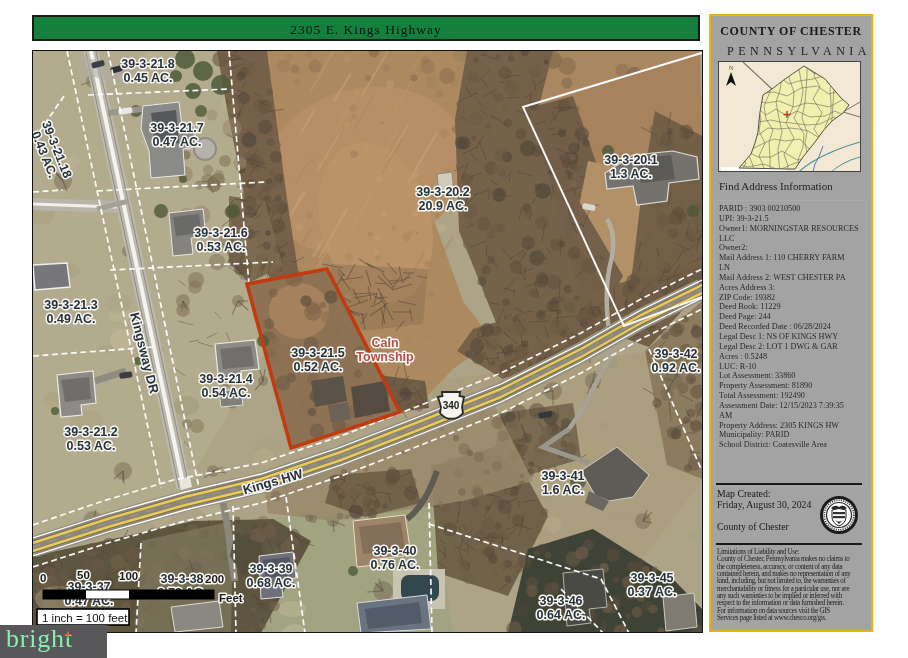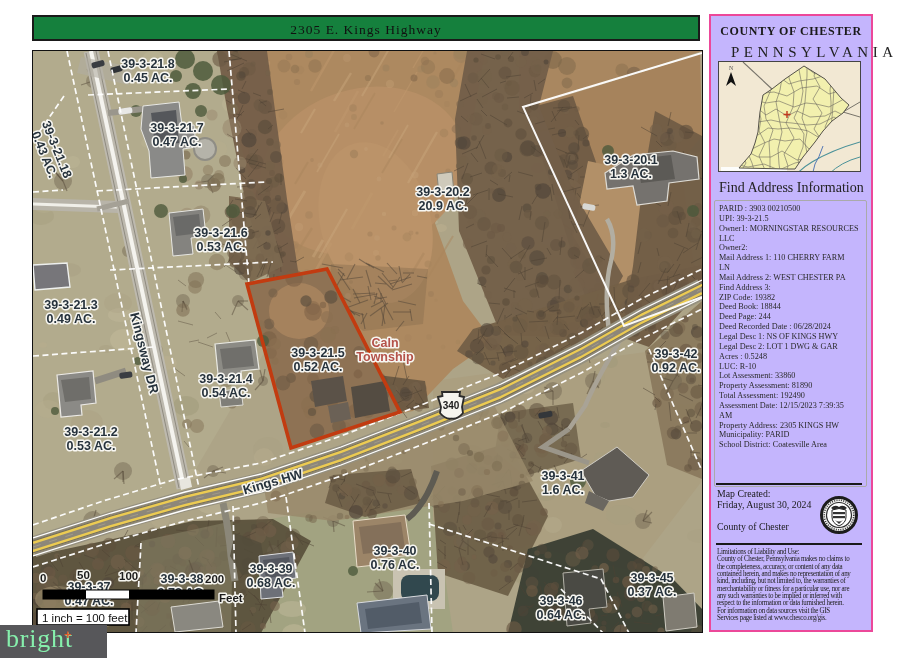--- a/index.html
+++ b/index.html
@@ -2057,25 +2057,25 @@
           <text x="172" y="532" paint-order="stroke" stroke="#f5f4ee" stroke-width="3" stroke-linejoin="round">200</text>
           <text x="186" y="551" paint-order="stroke" stroke="#f5f4ee" stroke-width="3" stroke-linejoin="round">Feet</text>
         </g>
         <rect x="10" y="539" width="171" height="9" fill="#ffffff" stroke="#000" stroke-width="1"></rect>
         <rect x="10" y="539" width="43" height="9" fill="#000"></rect>
         <rect x="96" y="539" width="85" height="9" fill="#000"></rect>
         <rect x="4" y="558" width="92" height="16" fill="#ffffff" stroke="#000" stroke-width="1.6"></rect>
         <text x="9" y="570.5" font-family="Liberation Sans, sans-serif" font-size="11.5" fill="#111">1 inch = 100 feet</text>
       </svg></div>
 
-<div class="abs" style="left:709px;top:14px;width:160px;height:614px;border:2px solid #ec4899;background:#c4b5fd;">
+<div class="abs" style="left:709px;top:14px;width:160px;height:614px;border:2px solid #eab308;background:#a3a3a3;">
 
   <div class="abs" style="left:0;top:8px;width:160px;text-align:center;font-size:12px;font-weight:bold;letter-spacing:0.6px;color:#1a1a1a;white-space:nowrap;">COUNTY OF CHESTER</div>
 
-  <div class="abs" style="left:0;top:28px;width:160px;text-align:center;font-size:15px;letter-spacing:4.5px;color:#222;padding-left:20px;">PENNSYLVANIA</div>
+  <div class="abs" style="left:0;top:28px;width:160px;text-align:right;font-size:12px;letter-spacing:4.5px;color:#222;">PENNSYLVANIA</div>
 
   <div class="abs" style="left:7px;top:45px;width:141px;height:109px;border:1px solid #444;"><svg width="141" height="109" viewBox="0 0 141 109">
           <rect x="0" y="0" width="141" height="109" fill="#f2e8d3"></rect>
           <path d="M24,0 L54,28" stroke="#77736a" stroke-width="1.1" fill="none"></path>
           <path d="M141,40 L124,50 L141,55" stroke="#77736a" stroke-width="1" fill="none"></path>
           <path d="M141,80 Q113,88 93,100 Q83,106 78,112" fill="none" stroke="#4a9199" stroke-width="1.2"></path>
           <path d="M141,95 Q122,100 110,112" fill="none" stroke="#4a9199" stroke-width="1"></path>
           <path d="M104,84 Q100,96 96,102 L94,110" fill="none" stroke="#5578b5" stroke-width="1"></path>
           <rect x="2" y="105" width="66" height="5" fill="#fdfdfb"></rect>
           <clipPath id="ccl">
@@ -2103,34 +2103,34 @@
             <path d="M88,2 L88,14 L87,28 L86,40 L83,56 L88,70 L86,81 L89,96 L94,107 L94,123" fill="none" stroke="#6b6860" stroke-width="0.6"></path>
             <path d="M98,2 L95,14 L101,25 L94,37 L103,51 L95,67 L103,79 L100,93 L93,105 L97,120" fill="none" stroke="#6b6860" stroke-width="0.6"></path>
             <path d="M108,2 L113,13 L111,28 L112,40 L112,51 L106,65 L113,79 L103,92 L104,106 L103,118" fill="none" stroke="#6b6860" stroke-width="0.6"></path>
             <path d="M117,2 L113,13 L115,26 L114,42 L113,56 L111,69 L111,81 L118,97 L117,109" fill="none" stroke="#6b6860" stroke-width="0.6"></path>
           </g>
           <path d="M68,49 L68,56 M64.5,52.5 L71.5,52.5" stroke="#c03a20" stroke-width="1.4"></path>
           <path d="M12,10 L17,24 L12,20 L7,24 Z" fill="#111"></path>
           <text x="10" y="8" font-family="Liberation Serif, serif" font-size="6" fill="#555">N</text>
         </svg></div>
 
-  <div class="abs" style="left:8px;top:164px;font-size:14px;color:#222;">Find Address Information</div>
+  <div class="abs" style="left:8px;top:164px;font-size:11px;color:#222;">Find Address Information</div>
 
   <div id="info" class="abs" style="left:3px;top:184px;width:147px;height:274px;border:1px solid #aaa;border-radius:2px;padding:3px 0 8px 4px;font-size:8.2px;line-height:9.85px;color:#2a2a2a;white-space:nowrap;overflow:hidden;">
 <p>PARID : 3903 00210500</p>
 <p>UPI: 39-3-21.5</p>
 <p>Owner1: MORNINGSTAR RESOURCES</p>
 <p>LLC</p>
 <p>Owner2:</p>
 <p>Mail Address 1: 110 CHERRY FARM</p>
 <p>LN</p>
 <p>Mail Address 2: WEST CHESTER PA</p>
-<p>Find Address 3:</p>
+<p>Acres Address 3:</p>
 <p>ZIP Code: 19382</p>
-<p>Deed Book: 18844</p>
+<p>Deed Book: 11229</p>
 <p>Deed Page: 244</p>
 <p>Deed Recorded Date : 06/28/2024</p>
 <p>Legal Desc 1: NS OF KINGS HWY</p>
 <p>Legal Desc 2: LOT 1 DWG &amp; GAR</p>
 <p>Acres : 0.5248</p>
 <p>LUC: R-10</p>
 <p>Lot Assessment: 33860</p>
 <p>Property Assessment: 81890</p>
 <p>Total Assessment: 192490</p>
 <p>Assessment Date: 12/15/2023 7:39:35</p>

